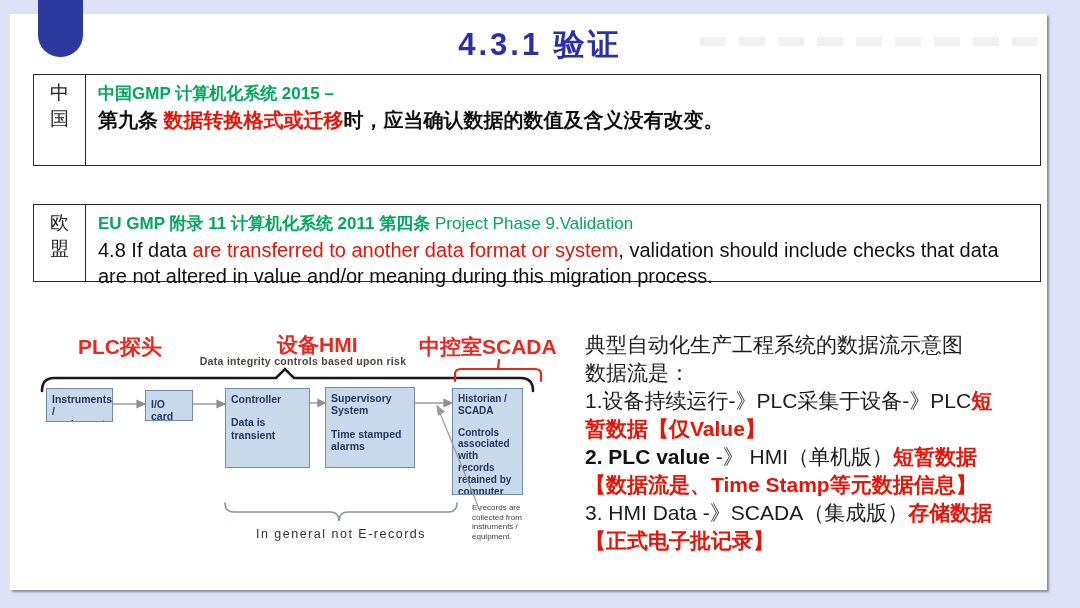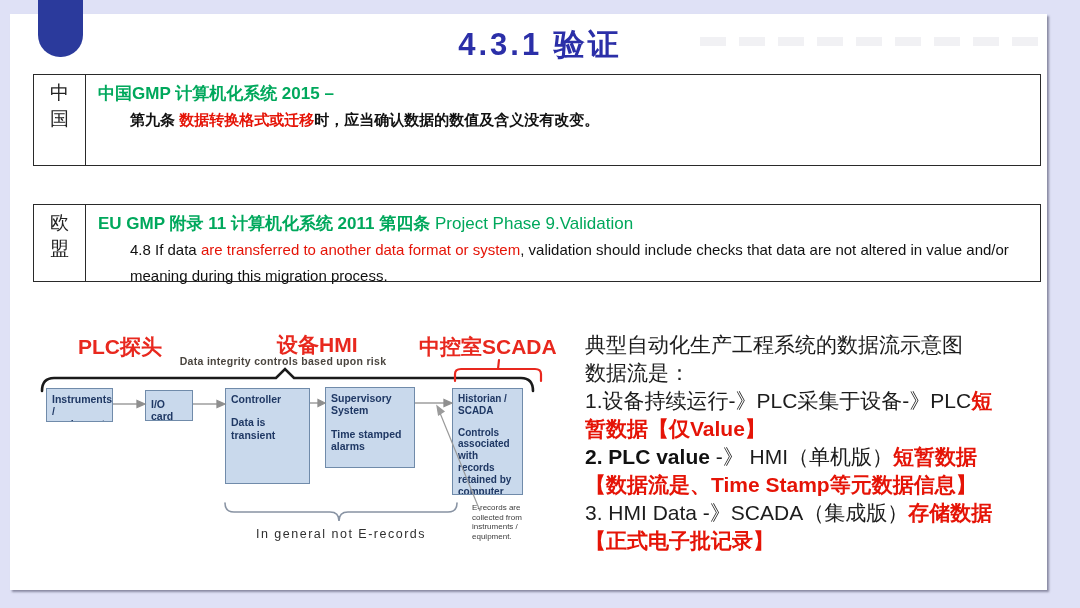--- a/index.html
+++ b/index.html
@@ -35,30 +35,30 @@
   .reg-box.cn{top:74px;height:92px;}
   .reg-box.eu{top:204px;height:78px;}
   .reg-label{
     width:52px;border-right:1.6px solid #2a2a2a;box-sizing:border-box;
     text-align:center;padding-top:5px;font-size:19px;color:#222;line-height:26px;
   }
   .reg-label span{display:block;}
   .reg-content{flex:1;padding:6px 12px 0 12px;box-sizing:border-box;}
   .reg-content .h{font-size:17px;font-weight:bold;color:#00a85c;line-height:26px;}
   .reg-content .h .light{font-weight:normal;}
-  .reg-content .b{font-size:15px;color:#111;line-height:26px;margin-left:32px;}
+  .reg-content .b{font-size:20px;color:#111;line-height:26px;}
   .reg-content .b.bold{font-weight:bold;}
   .red{color:#e51407;}
   .redb{color:#e51407;font-weight:bold;}
   
   .dg-label{
     position:absolute;font-size:21px;font-weight:bold;color:#e8281e;white-space:nowrap;
   }
   .risk-note{
-    position:absolute;left:138px;top:355px;width:290px;text-align:center;
+    position:absolute;left:158px;top:355px;width:290px;text-align:center;
     font-size:10.5px;font-weight:bold;color:#4a453f;letter-spacing:.3px;
   }
   .dbox{
     position:absolute;background:#c9d9ec;border:1px solid #708baa;
     box-sizing:border-box;color:#1f3864;font-weight:bold;
     font-size:10.5px;line-height:12.3px;padding:4px 5px;overflow:hidden;
   }
   .dbox .gap{margin-top:11px;}
   .svg-overlay{position:absolute;left:0;top:0;width:1080px;height:608px;pointer-events:none;}
   .erec-note{
@@ -113,21 +113,21 @@
   </div>
 </div>
 
 <div class="dg-label" style="left:78px;top:333px;">PLC探头</div>
 <div class="dg-label" style="left:277px;top:331px;">设备HMI</div>
 <div class="dg-label" style="left:419px;top:333px;">中控室SCADA</div>
 <div class="risk-note">Data integrity controls based upon risk</div>
 
 <div class="dbox" style="left:46px;top:388px;width:67px;height:34px;">Instruments / equipment</div>
 <div class="dbox" style="left:145px;top:390px;width:48px;height:31px;text-align:left;padding-top:7px;">I/O card</div>
-<div class="dbox" style="left:225px;top:388px;width:85px;height:96px;">
+<div class="dbox" style="left:225px;top:388px;width:85px;height:80px;">
   <div>Controller</div>
   <div class="gap">Data is transient</div>
 </div>
 <div class="dbox" style="left:325px;top:387px;width:90px;height:81px;">
   <div>Supervisory System</div>
   <div class="gap">Time stamped alarms</div>
 
 </div>
 <div class="dbox" style="left:452px;top:388px;width:71px;height:107px;font-size:10px;line-height:11.8px;">
   <div>Historian / SCADA</div>

